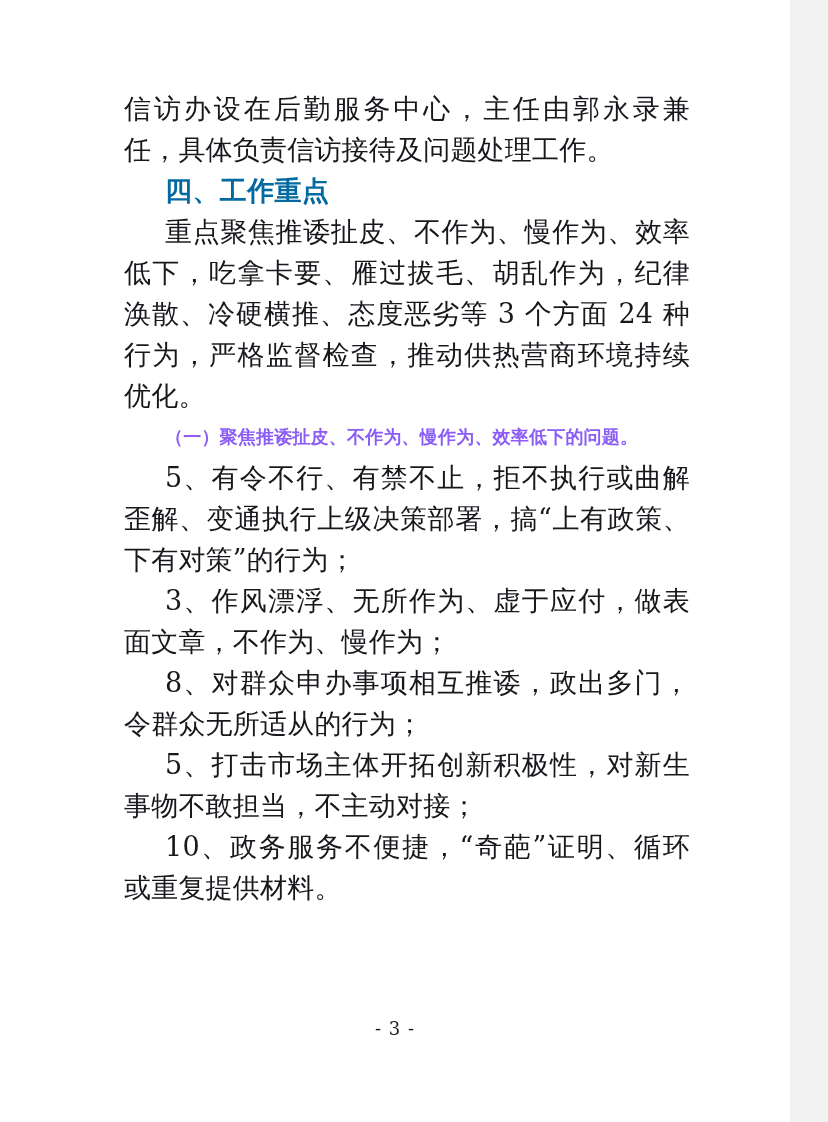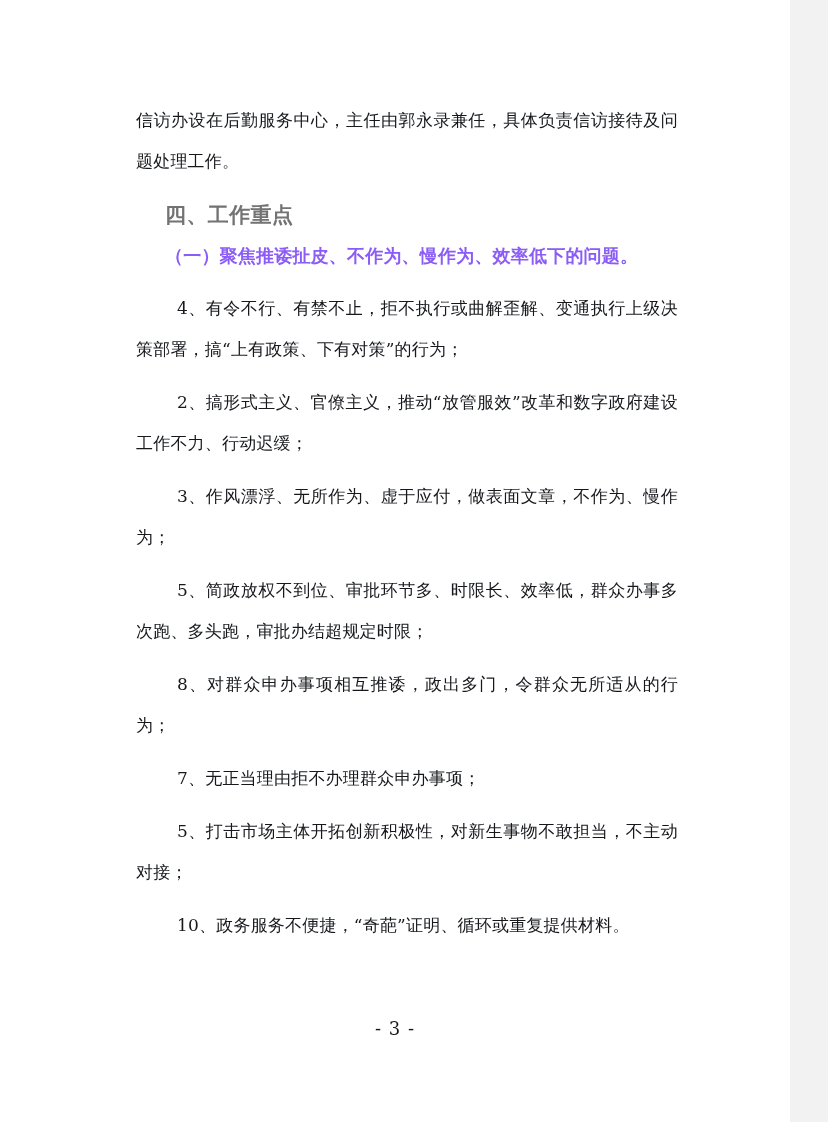--- a/index.html
+++ b/index.html
@@ -23,37 +23,37 @@
     box-shadow: 0 0 0 1px #ffffff;
   }
   .page-inner {
     position: absolute;
     left: 124px;
     top: 88px;
     width: 566px;
   }
   .para {
     font-family: "DejaVu Serif", serif;
-    font-size: 17px;
+    font-size: 27px;
     line-height: 41px;
     color: #16181c;
     text-align: justify;
     text-justify: inter-ideograph;
-    margin: 12px;
+    margin: 0;
     letter-spacing: 0.2px;
   }
   .indent2 {
     text-indent: 41px;
   }
   .heading {
     font-family: "DejaVu Serif", serif;
-    font-size: 21px;
+    font-size: 27px;
     line-height: 41px;
     font-weight: bold;
-    color: #737373;
+    color: #0369a1;
     text-indent: 41px;
     margin: 0;
     letter-spacing: 0.4px;
   }
   .sub-heading {
     font-family: "DejaVu Serif", serif;
     font-size: 18px;
     line-height: 41px;
     font-weight: bold;
     color: #8b5cf6;
@@ -86,29 +86,27 @@
 </head>
 <body>
 
 <div class="page">
   <div class="page-inner">
 
     <p class="para">信访办设在后勤服务中心，主任由郭永录兼任，具体负责信访接待及问题处理工作。</p>
 
     <p class="heading">四、工作重点</p>
 
+    <p class="para indent2">重点聚焦推诿扯皮、不作为、慢作为、效率低下，吃拿卡要、雁过拔毛、胡乱作为，纪律涣散、冷硬横推、态度恶劣等 3 个方面 24 种行为，严格监督检查，推动供热营商环境持续优化。</p>
 
     <p class="sub-heading">（一）聚焦推诿扯皮、不作为、慢作为、效率低下的问题。</p>
 
-    <p class="para indent2">4、有令不行、有禁不止，拒不执行或曲解歪解、变通执行上级决策部署，搞“上有政策、下有对策”的行为；</p>
-    <p class="para indent2">2、搞形式主义、官僚主义，推动“放管服效”改革和数字政府建设工作不力、行动迟缓；</p>
+    <p class="para indent2">5、有令不行、有禁不止，拒不执行或曲解歪解、变通执行上级决策部署，搞“上有政策、下有对策”的行为；</p>
     <p class="para indent2">3、作风漂浮、无所作为、虚于应付，做表面文章，不作为、慢作为；</p>
-    <p class="para indent2">5、简政放权不到位、审批环节多、时限长、效率低，群众办事多次跑、多头跑，审批办结超规定时限；</p>
     <p class="para indent2">8、对群众申办事项相互推诿，政出多门，令群众无所适从的行为；</p>
-    <p class="para indent2">7、无正当理由拒不办理群众申办事项；</p>
     <p class="para indent2">5、打击市场主体开拓创新积极性，对新生事物不敢担当，不主动对接；</p>
     <p class="para indent2">10、政务服务不便捷，“奇葩”证明、循环或重复提供材料。</p>
 
   </div>
 
   <div class="footer">- 3 -</div>
 </div>
 <div class="right-gutter"></div>
 
 </body></html>

